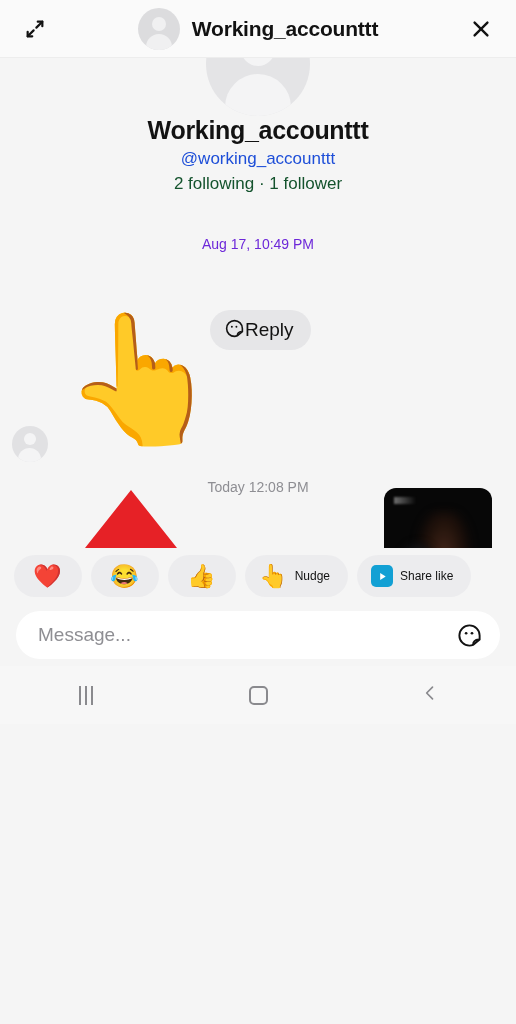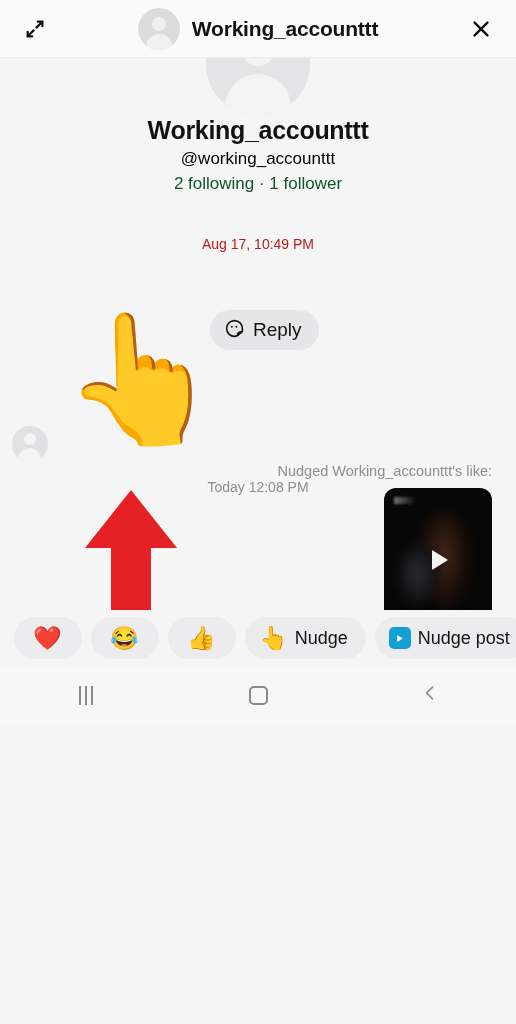--- a/index.html
+++ b/index.html
@@ -146,56 +146,55 @@
   }
   .profile-name {
     font-size: 25px;
     font-weight: bold;
     color: #121212;
     letter-spacing: -0.3px;
     line-height: 32px;
   }
   .profile-handle {
     font-size: 17px;
-    color: #000000;
+    color: #1d4ed8;
     line-height: 25px;
   }
   .profile-stats {
     font-size: 17px;
     color: #14532d;
     line-height: 25px;
   }
 
   .ts-center {
     position: absolute;
     top: 178px;
     left: 0; right: 0;
     text-align: center;
     font-size: 14px;
-    color: #b91c1c;
+    color: #6d28d9;
   }
 
   
   .reply-row {
     position: absolute;
     top: 252px;
     left: 0;
     right: 0;
     height: 44px;
   }
   .reply-pill {
     position: absolute;
     left: 210px;
     top: 0;
     height: 40px;
     border-radius: 20px;
     background: #e6e6e8;
     display: flex;
     align-items: center;
-    gap: 8px;
     padding: 0 17px 0 14px;
     cursor: pointer;
   }
   .reply-label {
     font-size: 19px;
     color: #121212;
     font-weight: 500;
   }
 
   .small-avatar {
@@ -342,21 +341,21 @@
     display: flex;
     align-items: center;
     justify-content: center;
     gap: 7px;
     cursor: pointer;
     flex: 0 0 auto;
   }
   .chip-emoji-only { width: 68px; }
   .chip-emoji { font-size: 23px; line-height: 1; }
   .chip-label {
-    font-size: 18px;
+    font-size: 12px;
     color: #121212;
     font-weight: 400;
     white-space: nowrap;
   }
   .chip-wide { padding: 0 18px 0 14px; }
   .share-icon {
     width: 22px; height: 22px;
     border-radius: 5px;
     background: #12a0d4;
     display: flex;
@@ -485,21 +484,20 @@
           </svg>
         </span>
         <span class="reply-label">Reply</span>
       </div>
     </div>
 
     <div class="small-avatar"></div>
 
     <div class="ts-second">Today 12:08 PM</div>
 
-    <div class="nudge-caption">Nudged Working_accounttt's like:</div>
 
     <div class="video-bubble">
       <div class="video-glow"></div>
       <div class="video-glow2"></div>
       <div class="video-speck"></div>
       <div class="video-play">
         <svg width="34" height="34" viewBox="0 0 34 34">
           <polygon points="11,7 27,17 11,27" fill="#ffffff" opacity="0.95"></polygon>
         </svg>
       </div>
@@ -535,24 +533,37 @@
       <span class="chip-emoji">👆</span>
       <span class="chip-label">Nudge</span>
     </div>
 
     <div class="chip chip-wide">
       <span class="share-icon">
         <svg width="11" height="11" viewBox="0 0 12 12">
           <polygon points="3.5,2.2 9.5,6 3.5,9.8" fill="#ffffff"></polygon>
         </svg>
       </span>
-      <span class="chip-label">Nudge post</span>
+      <span class="chip-label">Share like</span>
     </div>
   </div>
 
+  <div class="composer">
+    <div class="composer-box">
+      <input class="composer-input" type="text" placeholder="Message..." style="">
+      <span class="composer-sticker">
+        <svg width="27" height="27" viewBox="0 0 24 24" fill="none" stroke="#121212" stroke-width="1.7">
+          <path d="M21 12a9 9 0 1 0-9 9c1.2 0 2.2-.2 3.2-.6L21 15.5z"></path>
+          <circle cx="9" cy="10" r="1.2" fill="#121212" stroke="none"></circle>
+          <circle cx="14.2" cy="10" r="1.2" fill="#121212" stroke="none"></circle>
+          <path d="M15.2 20.4c0-2.8 1.5-4.6 5.1-4.9"></path>
+        </svg>
+      </span>
+    </div>
+  </div>
 
   <div class="navbar">
     <div class="nav-btn">
       <span class="nav-recents">
           <i></i>
           <i></i>
           <i></i>
         </span>
     </div>
     <div class="nav-btn">

